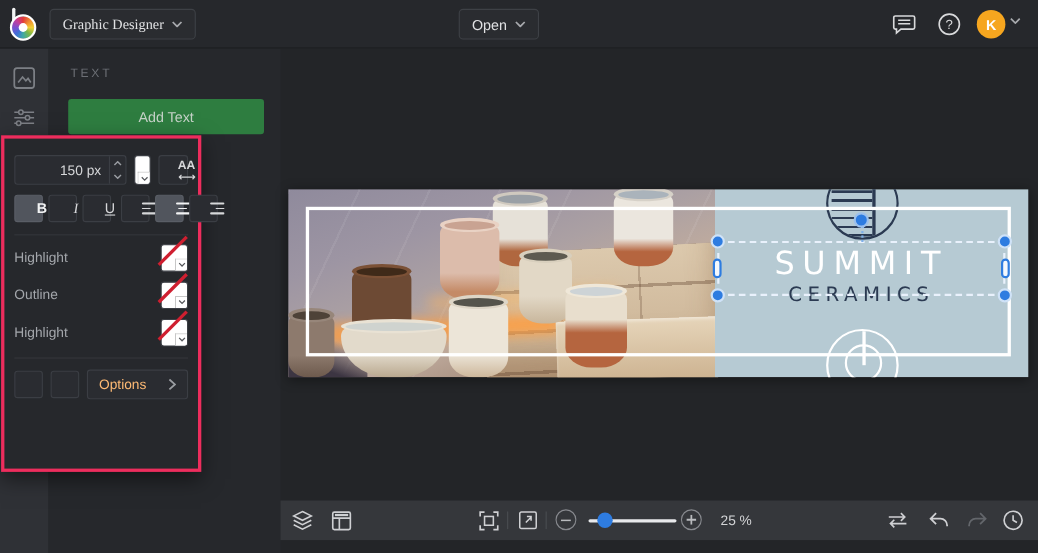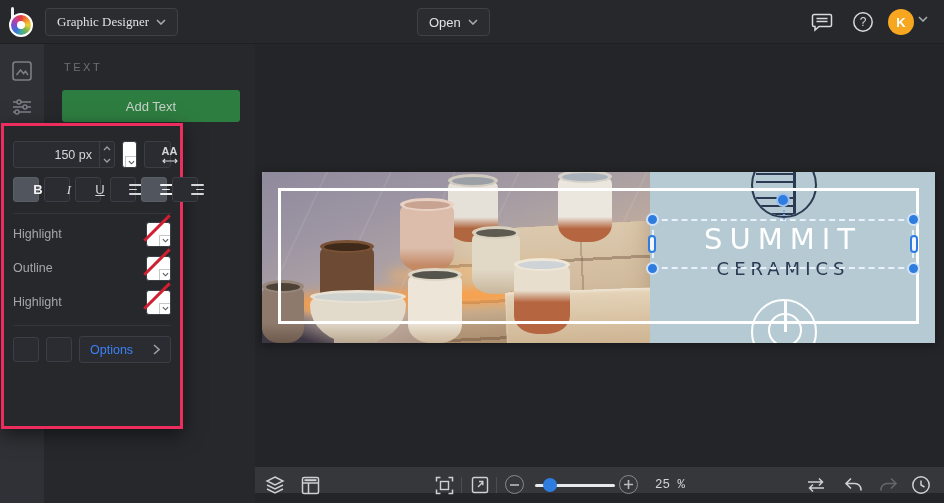--- a/index.html
+++ b/index.html
@@ -83,21 +83,21 @@
   .al-left { align-items:flex-start; } .al-center { align-items:center; } .al-right { align-items:flex-end; }
   .w14{width:13px;} .w9{width:8px;}
   .color-row { display:flex; align-items:center; justify-content:space-between; height:34px; }
   .color-rows { padding-top:3px; border-bottom:1px solid #34363b; padding-bottom:6px; }
   .color-label { font-size:12.5px; color:#a3a6ab; }
   .color-row .swatch { width:25px; height:25px; }
   .props-foot { display:flex; align-items:center; gap:7px; padding:10px 9px; }
   .icon-btn { width:25px; height:25px; display:flex; align-items:center; justify-content:center;
               color:#cbccce; cursor:pointer; }
   .options-btn { flex:1; height:27px; display:flex; align-items:center; justify-content:space-between;
-                 padding:0 10px; font-size:12.5px; color:#3b82f6; cursor:pointer;text-align:center; }
+                 padding:0 10px; font-size:12.5px; color:#fdba74; cursor:pointer;text-align:center; }
 
   
   .workspace { position:absolute; left:255px; top:44px; width:689px; height:423px; background:#232528; }
   .canvas { position:absolute; left:262px; top:172px; width:673px; height:171px; overflow:hidden;
             box-shadow:0 2px 10px rgba(0,0,0,.4); z-index:10; }
   .photo { position:absolute; left:0; top:0; width:388px; height:171px;
            background:linear-gradient(160deg,#8f8a9c 0%,#9d95a3 26%,#aba0a3 44%,#bfab9e 62%,#a18876 80%,#6e5a50 100%); }
   .photo .seams { position:absolute; inset:0;
       background:repeating-linear-gradient(115deg, rgba(255,255,255,.07) 0 2px, transparent 2px 58px); }
   .bricks-back { position:absolute; left:178px; top:54px; width:212px; height:120px;
@@ -146,22 +146,22 @@
             border:2px solid #cfe2f7; z-index:13; cursor:pointer; }
   .h-tl { left:-8px; top:-8px; } .h-tr { right:-8px; top:-8px; }
   .h-bl { left:-8px; bottom:-8px; } .h-br { right:-8px; bottom:-8px; }
   .h-ml { left:-6px; top:50%; margin-top:-9px; } .h-mr { right:-6px; top:50%; margin-top:-9px; }
   .mid { width:8px; height:18px; border-radius:4px; background:#f4f8fd; border:2px solid #2e7ce0; }
   .rot-line { position:absolute; left:50%; top:-16px; height:15px; border-left:2px dotted #7fb0ea; }
   .rot-dot { position:absolute; left:50%; top:-28px; margin-left:-7px; width:14px; height:14px;
              border-radius:50%; background:#2e7ce0; border:2px solid #9cc0ec; cursor:pointer; }
 
   
-  .statusbar { position:absolute; left:255px; top:467px; width:689px; height:26px; background:#35373b;
-               z-index:20;font-family:Liberation Mono, monospace; }
+  .statusbar { position:absolute; left:255px; top:455px; width:689px; height:36px; background:#35373b;
+               z-index:20; }
   .sb-icon { position:absolute; top:8px; width:20px; height:20px; color:#cfd0d3; display:flex;
              align-items:center; justify-content:center; cursor:pointer; }
   .sb-sep { position:absolute; top:10px; width:1px; height:16px; background:#4a4d52; }
   .zoom-circle { border:1.5px solid #87898e; border-radius:50%; width:19px; height:19px; color:#b9bbbe; }
   .slider { position:absolute; left:280px; top:17px; width:80px; height:2.5px; background:#e8e9eb;
             border-radius:2px; cursor:pointer; }
   .slider .knob { position:absolute; left:8px; top:-6px; width:14px; height:14px; border-radius:50%;
                   background:#2e7ce0; }
   .zoom-label { position:absolute; left:400px; top:11px; font-size:12.5px; color:#d3d4d6; }
   .dim { color:#63666b !important; }

